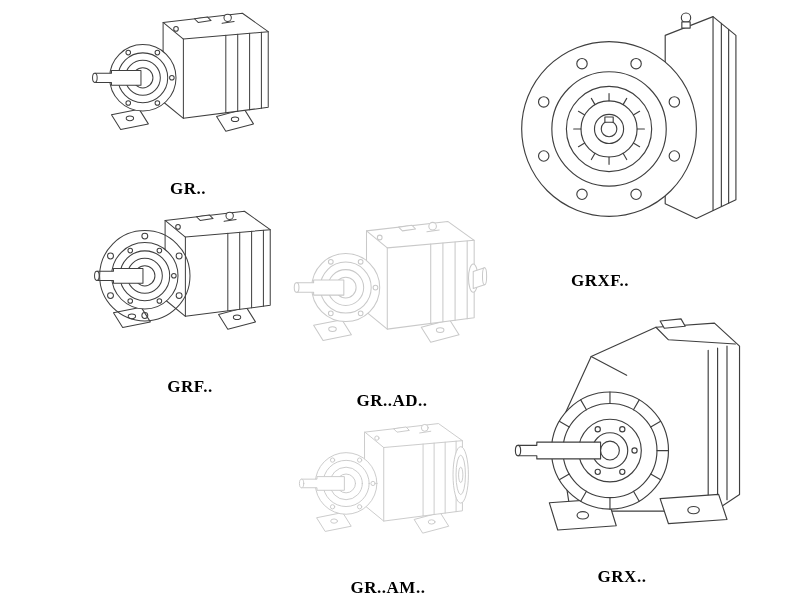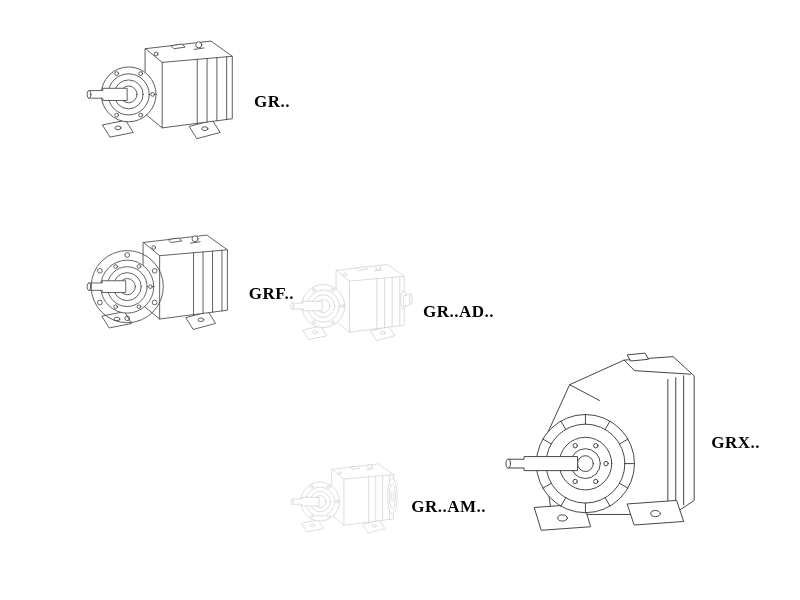--- a/index.html
+++ b/index.html
@@ -12,21 +12,21 @@
     position: relative;
     width: 800px;
     height: 600px;
     background: var(--background, #ffffff);
     overflow: hidden;
   }
   .cell {
     position: absolute;
     margin: 0;
     display: flex;
-    flex-direction: row;
+    flex-direction: column;
     align-items: center;
     justify-content: space-between;
     gap: 8px;
   }
   .draw { display: block; color: var(--line, #3f3f3f); }
   .draw.ghost { color: var(--ghost-line, #c9c9c9); }
   .caption {
     font-weight: bold;
     font-size: 17px;
     letter-spacing: 0.5px;
@@ -163,22 +163,28 @@
 <div class="canvas">
 
   <figure class="cell" style="left:86px;top:4px;width:204px;height:196px">
     <svg class="draw" style="width:100%;height:170px">
         <use href="#gb-iso"></use>
       </svg>
     <figcaption class="caption">GR..</figcaption>
   </figure>
 
 
-
-  <figure class="cell" style="left:86px;top:196px;width:208px;height:196px">
+  <figure class="cell" style="left:496px;top:0px;width:276px;height:292px">
+    <svg class="draw" style="width:100%;height:260px">
+        <use href="#gb-front"></use>
+      </svg>
+    <figcaption class="caption" style="transform:translateX(-34px)">GRXF..</figcaption>
+  </figure>
+
+  <figure class="cell" style="left:86px;top:202px;width:208px;height:196px">
     <svg class="draw" style="width:100%;height:168px">
         <use href="#gb-flange"></use>
       </svg>
     <figcaption class="caption">GRF..</figcaption>
   </figure>
 
   <figure class="cell" style="left:290px;top:212px;width:204px;height:200px">
     <svg class="draw ghost" style="width:100%;height:172px">
         <use href="#gb-ad"></use>
       </svg>

